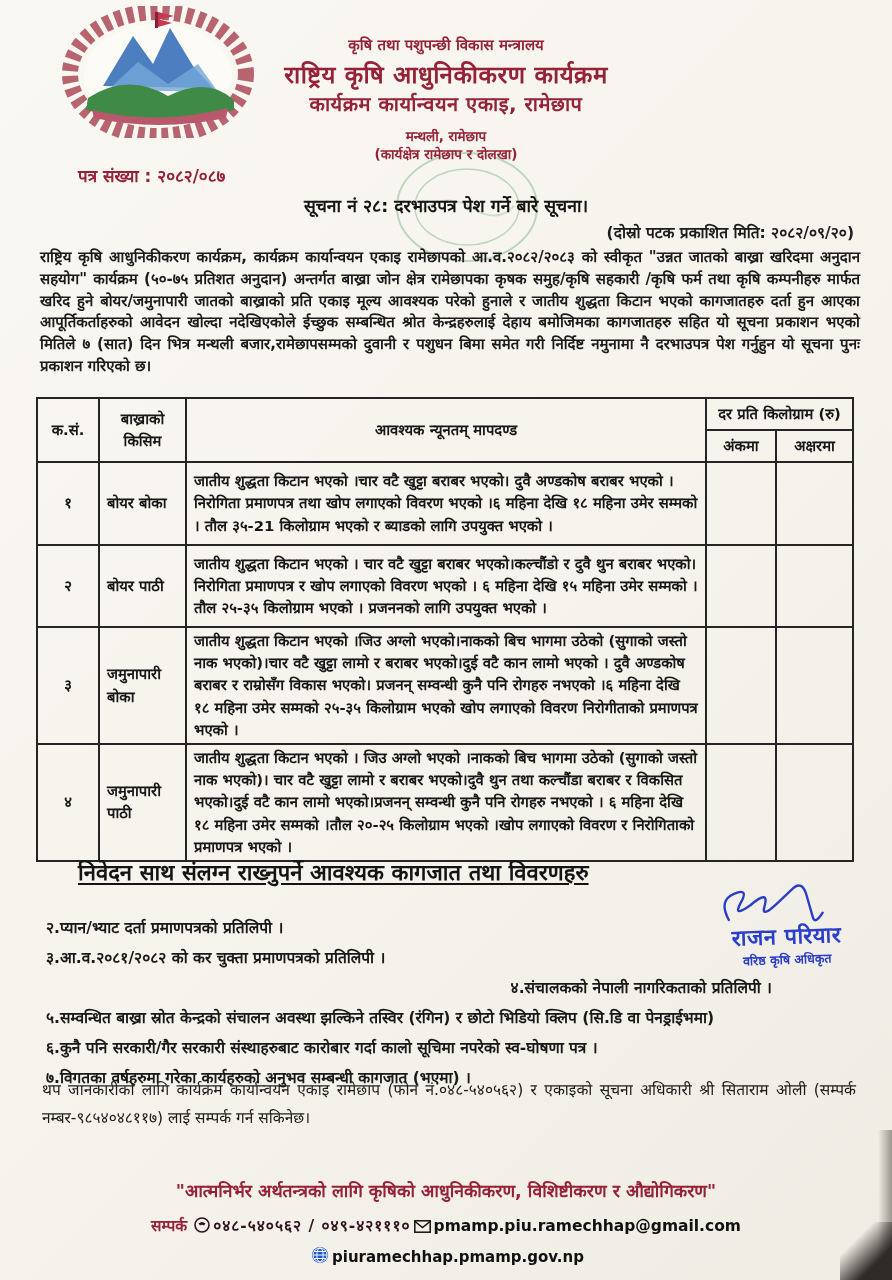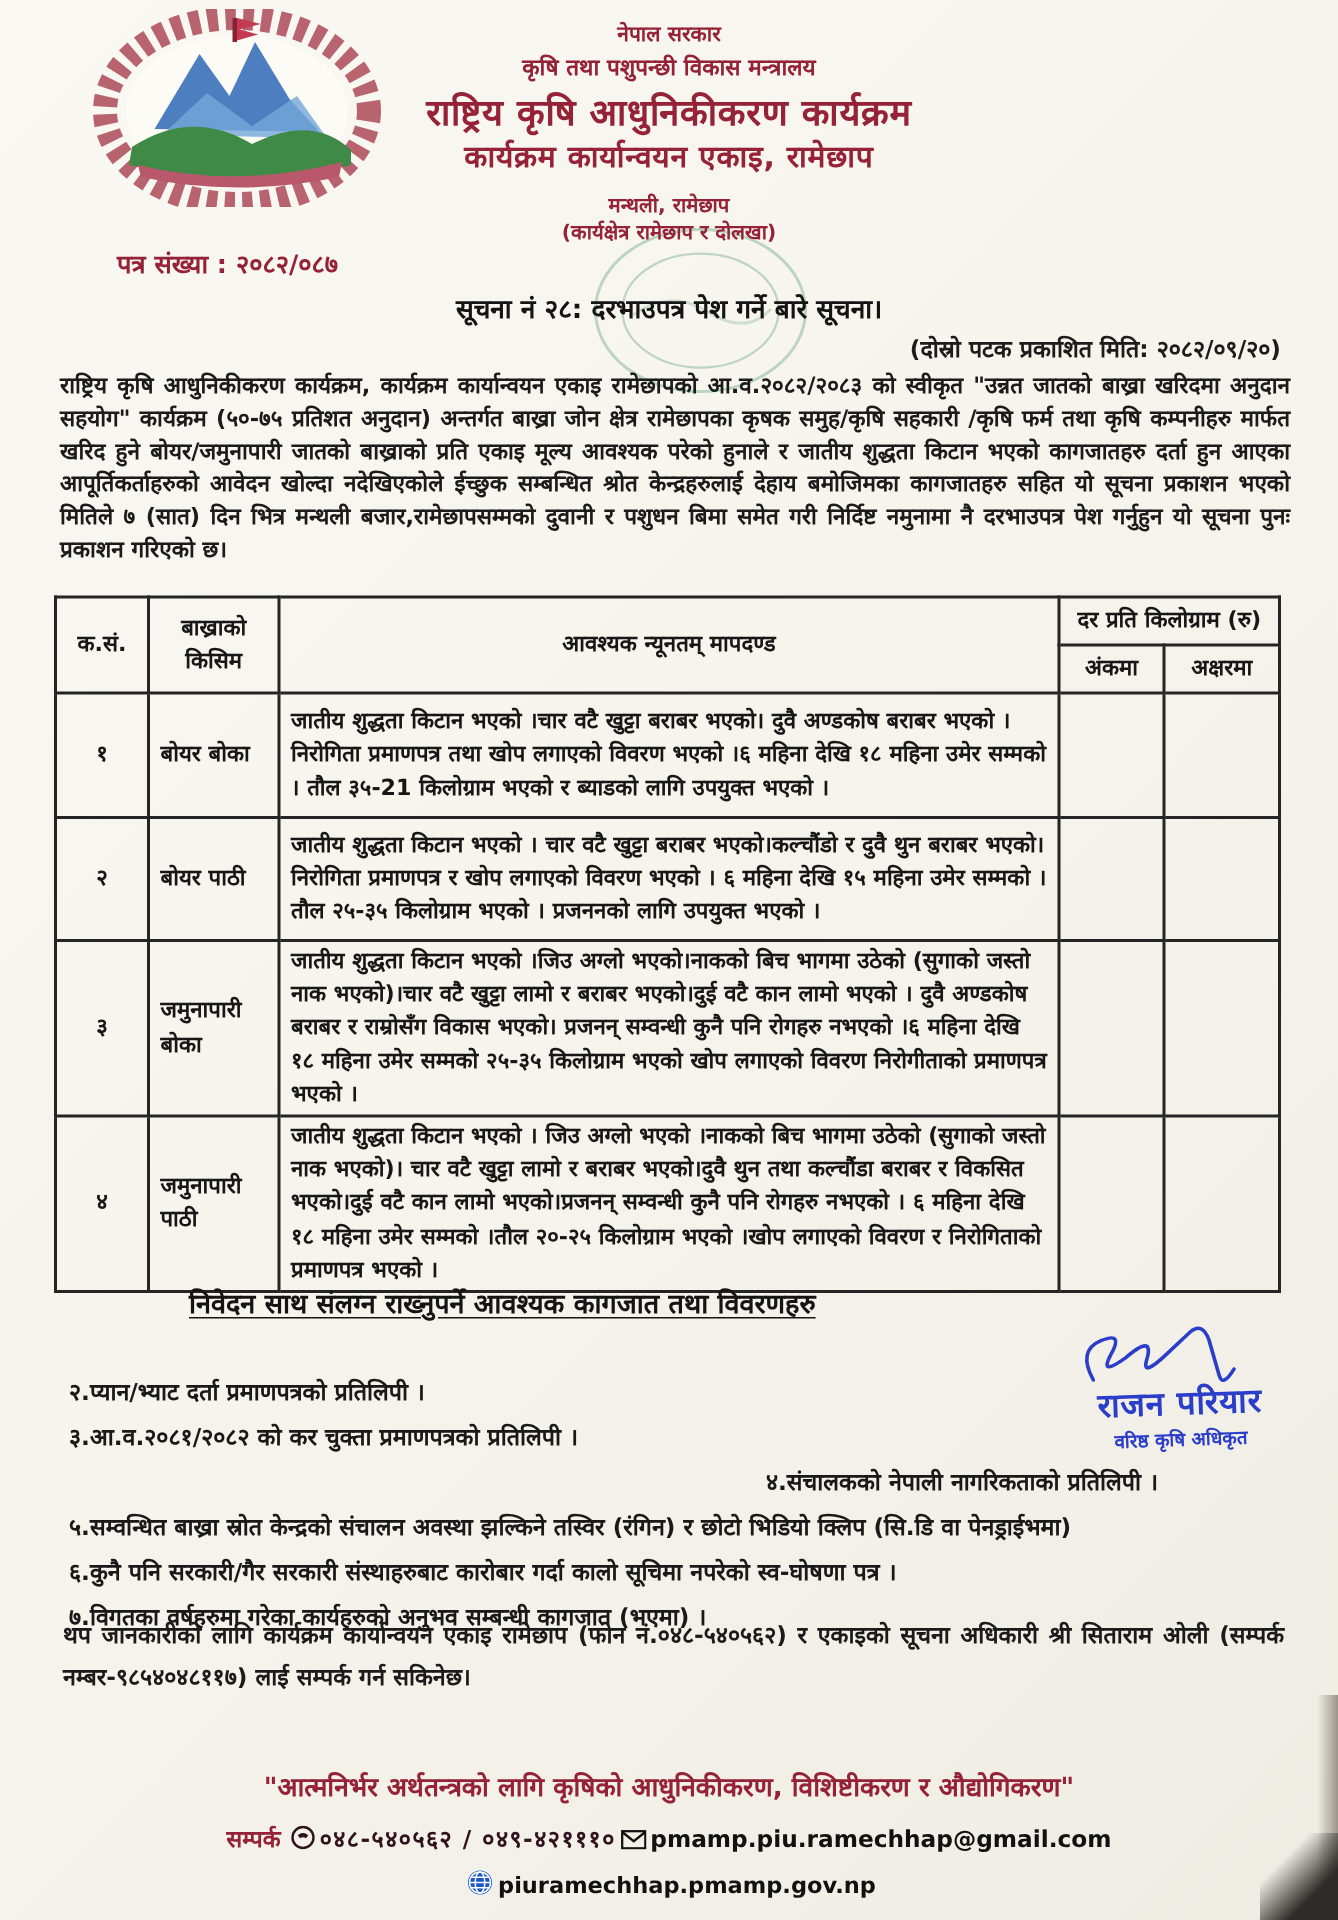--- a/index.html
+++ b/index.html
@@ -45,34 +45,34 @@
     font-size:14.8px;font-weight:600;line-height:1.5;color:#171717;
   }
   table.spec th{font-weight:bold;text-align:center;}
   col.c-sn{width:62px;} col.c-breed{width:87px;} col.c-crit{width:520px;}
   col.c-fig{width:70px;} col.c-word{width:77px;}
   .sn-cell{text-align:center;}
   .breed-cell{font-weight:bold;border-radius:17px;}
 
   
   .docs-heading{
-    position:absolute;left:78px;top:856px;font-size:18px;font-weight:bold;
-    text-decoration:underline;text-underline-offset:3px;color:#141414;margin-left:48px;
+    position:absolute;left:78px;top:856px;font-size:22px;font-weight:bold;
+    text-decoration:underline;text-underline-offset:3px;color:#141414;
   }
   .doc-item{position:absolute;left:46px;right:120px;font-size:15.5px;font-weight:600;color:#191919;}
 
   
   .sig{position:absolute;left:688px;top:878px;width:196px;text-align:center;color:#2b3ec9;transform:rotate(-2deg);}
   .sig-name{font-size:22px;font-weight:bold;letter-spacing:.5px;line-height:1;}
   .sig-title{font-size:12.5px;font-weight:bold;margin-top:3px;}
   .sig-squiggle{display:block;margin:0 auto -10px auto;}
 
   .contact-note{
     position:absolute;left:42px;right:36px;top:1076px;margin:0;
-    font-size:15.5px;font-weight:700;line-height:28px;text-align:justify;color:#1b1b1b;
+    font-size:15.5px;font-weight:400;line-height:28px;text-align:justify;color:#1b1b1b;
   }
 
   
   .slogan{position:absolute;top:1178px;font-size:17.5px;font-weight:bold;}
   .contact-line{position:absolute;top:1214px;font-size:15.5px;font-weight:bold;color:#241018;}
   .contact-line .lbl{color:#952236;margin-right:4px;}
   .contact-line .digits{color:#30121f;letter-spacing:1px;}
   .contact-line .email{color:#111;}
   .icon-inline{display:inline-block;vertical-align:-2px;margin:0 3px;}
   .site-line{position:absolute;top:1246px;font-size:15px;font-weight:bold;color:#111;}
@@ -107,21 +107,20 @@
   </div>
 
   <div class="stamp">
     <svg width="150" height="118" viewBox="0 0 150 118">
       <ellipse cx="75" cy="59" rx="70" ry="54" fill="none" stroke="#4f9a6c" stroke-width="2"></ellipse>
       <ellipse cx="75" cy="59" rx="52" ry="38" fill="none" stroke="#4f9a6c" stroke-width="1.5"></ellipse>
       <path d="M30 62 Q55 44 80 60 T122 58" fill="none" stroke="#4f9a6c" stroke-width="2" opacity="0.7"></path>
     </svg>
   </div>
 
-  <div class="abs center h-gov maroon">नेपाल सरकार</div>
   <div class="abs center h-min maroon">कृषि तथा पशुपन्छी विकास मन्त्रालय</div>
   <div class="abs center h-prog maroon">राष्ट्रिय कृषि आधुनिकीकरण कार्यक्रम</div>
   <div class="abs center h-unit maroon">कार्यक्रम कार्यान्वयन एकाइ, रामेछाप</div>
   <div class="abs center h-addr maroon">मन्थली, रामेछाप</div>
   <div class="abs center h-jur maroon">(कार्यक्षेत्र रामेछाप र दोलखा)</div>
 
   <div class="letter-no maroon">पत्र संख्या : २०८२/०८७</div>
 
   <div class="abs center notice-title">सूचना नं २८: दरभाउपत्र  पेश गर्ने बारे सूचना।</div>
   <div class="published">(दोस्रो पटक प्रकाशित मिति: २०८२/०९/२०)</div>

